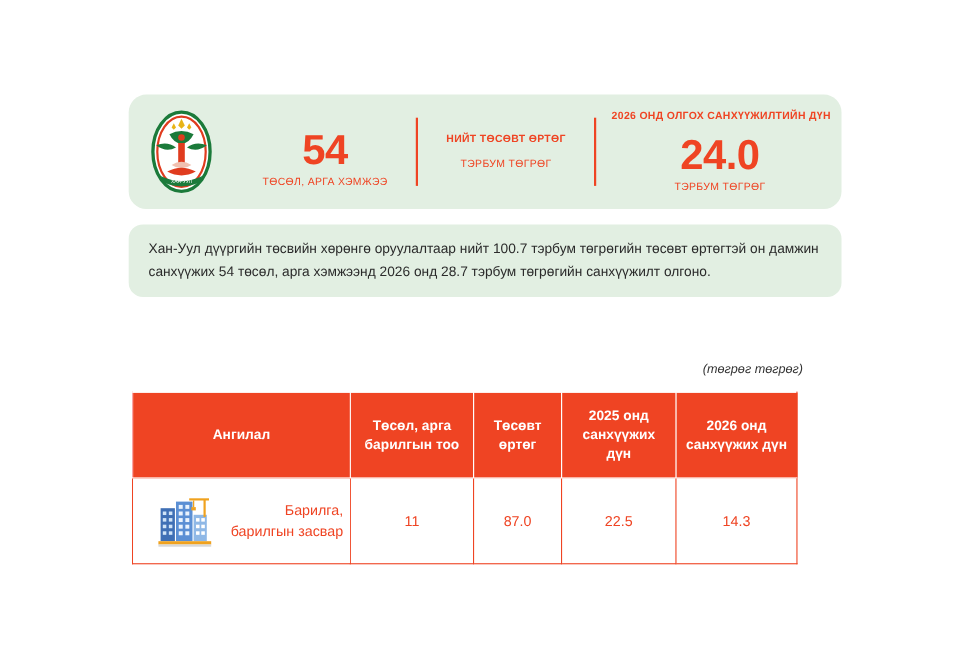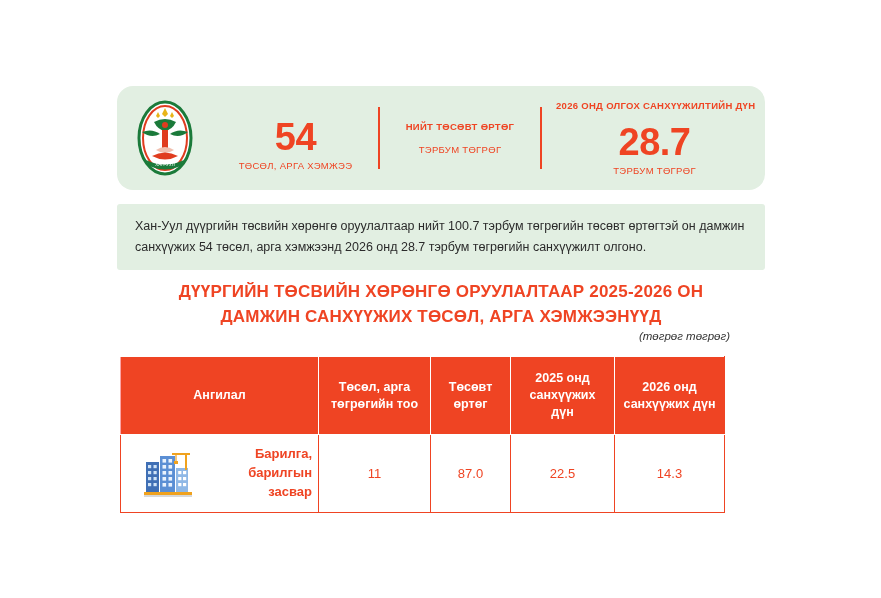--- a/index.html
+++ b/index.html
@@ -83,21 +83,21 @@
   }
 
   
   .summary {
     position: absolute;
     left: 117px;
     top: 204px;
     width: 648px;
     height: 66px;
     background: #e2efe2;
-    border-radius: 3px;
+    border-radius: 13px;
     padding: 12px 18px;
     font-size: 12.5px;
     line-height: 1.65;
     color: #2b2b2b;
   }
 
   
   .title {
     position: absolute;
     left: 117px;
@@ -166,21 +166,20 @@
     position: relative;
     font-weight: normal;
     line-height: 1.45;
   }
   td.cat-cell .cat-inner {
     display: flex;
     align-items: center;
     justify-content: flex-end;
     gap: 8px;
     height: 100%;
-    font-weight: bold;
   }
   td.cat-cell .cat-text {
     text-align: right;
     max-width: 110px;
   }
   td.num { color: #333333; font-size: 13.5px; }
   .build-icon { flex: 0 0 52px; width: 52px; height: 52px; }
 
   
   col.c1 { width: 198px; }
@@ -230,47 +229,43 @@
 
     <div class="stat stat-2">
       <div class="cap">НИЙТ ТӨСӨВТ ӨРТӨГ</div>
       <div class="sub">ТЭРБУМ ТӨГРӨГ</div>
     </div>
 
     <div class="vdiv"></div>
 
     <div class="stat stat-3">
       <div class="cap">2026 ОНД ОЛГОХ САНХҮҮЖИЛТИЙН ДҮН</div>
-      <div class="big">28.7</div>
+      <div class="big">24.0</div>
       <div class="sub">ТЭРБУМ ТӨГРӨГ</div>
     </div>
   </div>
 
   <div class="summary">Хан-Уул дүүргийн төсвийн хөрөнгө оруулалтаар нийт 100.7 тэрбум төгрөгийн төсөвт өртөгтэй он дамжин санхүүжих 54 төсөл, арга хэмжээнд  2026 онд 28.7 тэрбум төгрөгийн санхүүжилт олгоно.</div>
 
-  <div class="title">
-    <div>ДҮҮРГИЙН ТӨСВИЙН ХӨРӨНГӨ ОРУУЛАЛТААР 2025-2026 ОН</div>
-    <div>ДАМЖИН САНХҮҮЖИХ ТӨСӨЛ, АРГА ХЭМЖЭЭНҮҮД</div>
-  </div>
 
   <div class="unit-note">(төгрөг төгрөг)</div>
 
   <div class="table-wrap">
     <table class="data">
       <colgroup>
         <col class="c1">
           <col class="c2">
           <col class="c3">
           <col class="c4">
           <col class="c5">
       </colgroup>
       <thead>
         <tr>
           <th>Ангилал</th>
-          <th>Төсөл, арга төгрөгийн тоо</th>
+          <th>Төсөл, арга барилгын тоо</th>
           <th>Төсөвт өртөг</th>
           <th>2025 онд санхүүжих дүн</th>
           <th>2026 онд санхүүжих дүн</th>
         </tr>
       </thead>
       <tbody>
         <tr>
           <td class="cat-cell">
             <div class="cat-inner">
               <svg class="build-icon" viewBox="0 0 52 52">

